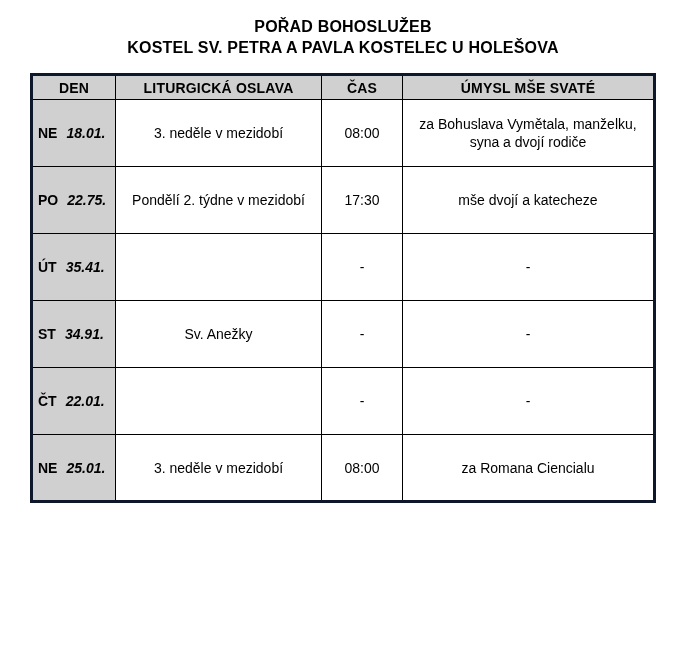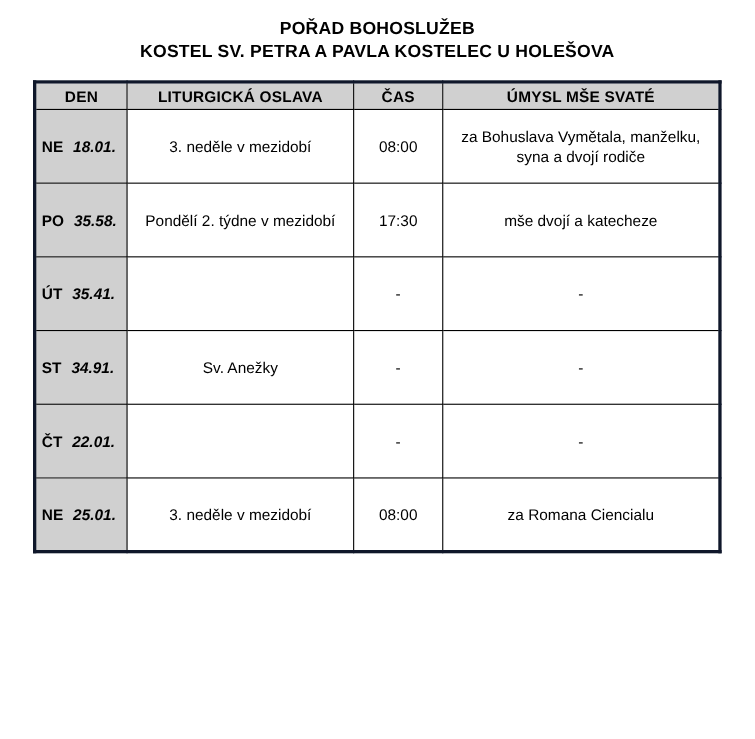--- a/index.html
+++ b/index.html
@@ -112,21 +112,21 @@
       <td class="day-cell">
         <span class="day-abbr">NE</span><span class="day-date">18.01.</span>
       </td>
       <td class="celebration-cell">3. neděle v mezidobí</td>
       <td class="time-cell">08:00</td>
       <td class="intention-cell">za Bohuslava Vymětala, manželku, syna a dvojí rodiče</td>
     </tr>
 
     <tr>
       <td class="day-cell">
-        <span class="day-abbr">PO</span><span class="day-date">35.58.</span>
+        <span class="day-abbr">PO</span><span class="day-date">22.75.</span>
       </td>
       <td class="celebration-cell">Pondělí 2. týdne v mezidobí</td>
       <td class="time-cell">17:30</td>
       <td class="intention-cell">mše dvojí a katecheze</td>
     </tr>
 
     <tr>
       <td class="day-cell">
         <span class="day-abbr">ÚT</span><span class="day-date">35.41.</span>
       </td>

